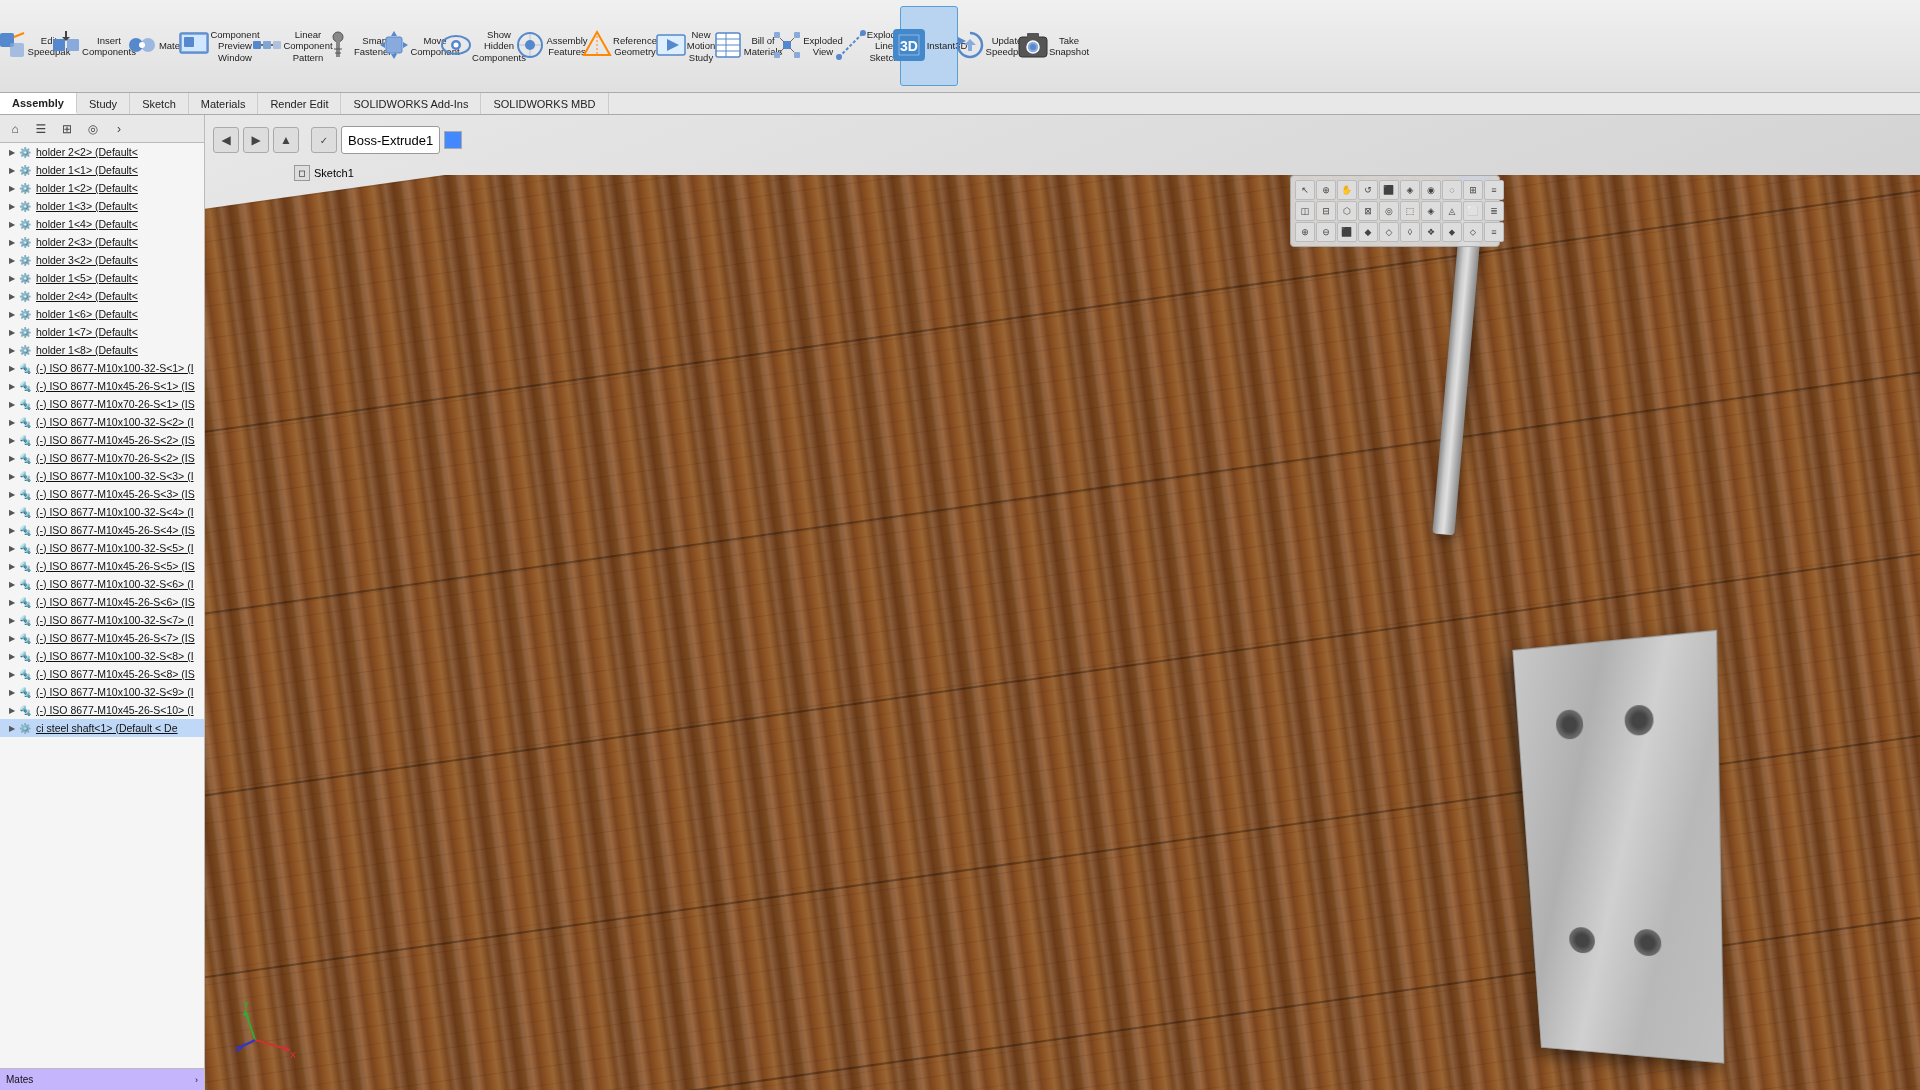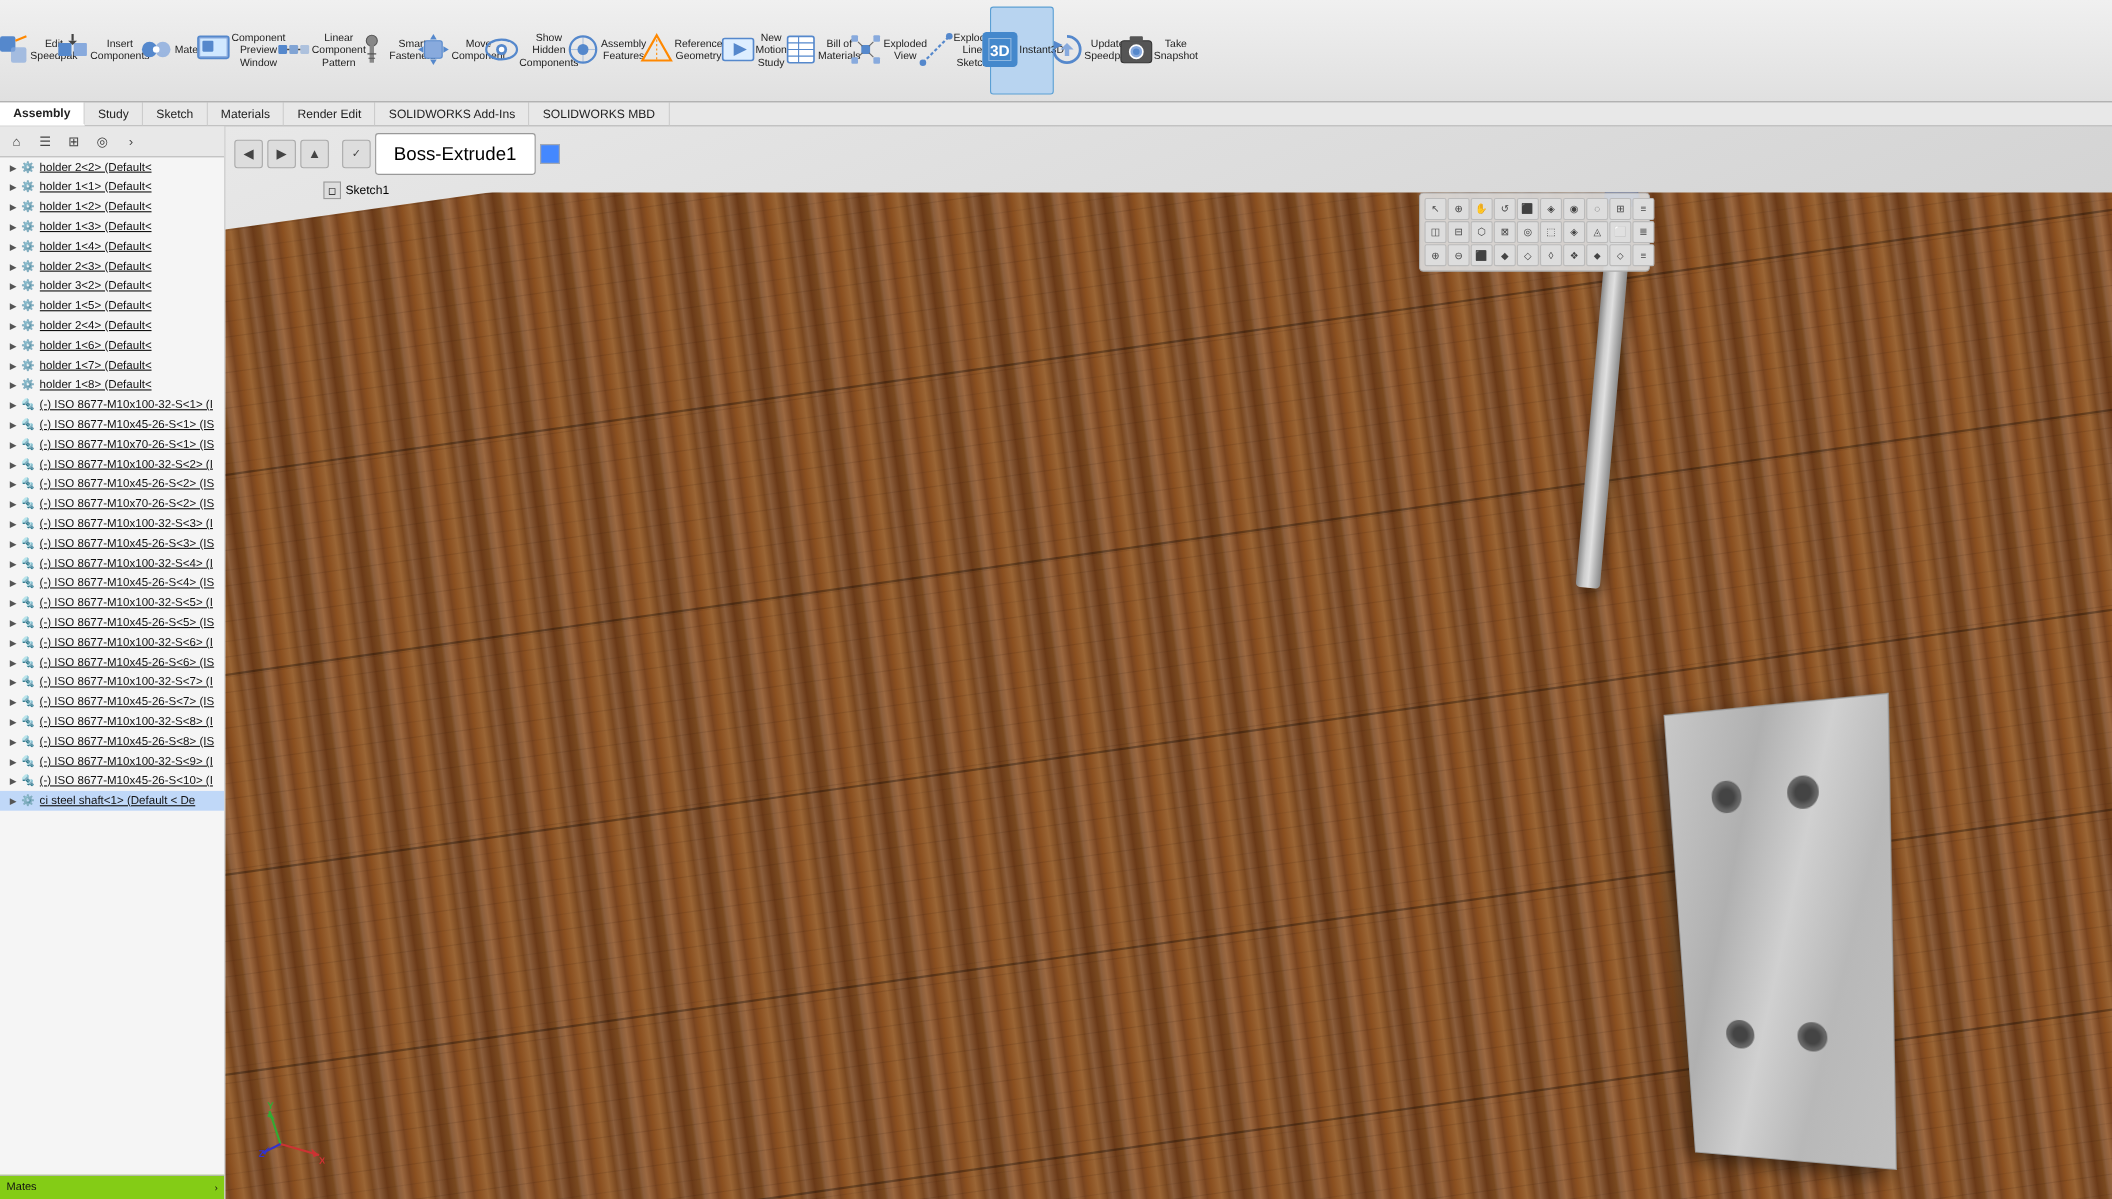--- a/index.html
+++ b/index.html
@@ -133,21 +133,21 @@
       margin-right: 2px;
     }
     .tree-item .item-label {
       overflow: hidden;
       text-overflow: ellipsis;
       text-decoration: underline;
     }
 
     #bottom-bar {
       height: 22px;
-      background: #84cc16;
+      background: #c4b5fd;
       border-top: 1px solid #bbb;
       display: flex;
       align-items: center;
       padding: 0 6px;
       font-size: 10px;
       color: #111;
       cursor: pointer;
     }
     .bottom-bar-arrow {
       margin-left: auto;
@@ -181,23 +181,23 @@
       border: 1px solid #aaa;
       border-radius: 3px;
       cursor: pointer;
       display: flex; align-items: center; justify-content: center;
       font-size: 12px; color: #444;
     }
     .feature-name-box {
       background: #fff;
       border: 1px solid #999;
       border-radius: 3px;
-      padding: 2px 16px;
-      font-size: 17px;
-      height: 38px;
+      padding: 2px 6px;
+      font-size: 13px;
+      height: 28px;
       display: flex; align-items: center;
     }
     .feature-color-box {
       width: 18px; height: 18px;
       background: #4488ff;
       border: 1px solid #aaa;
     }
 
     
     #scene {

